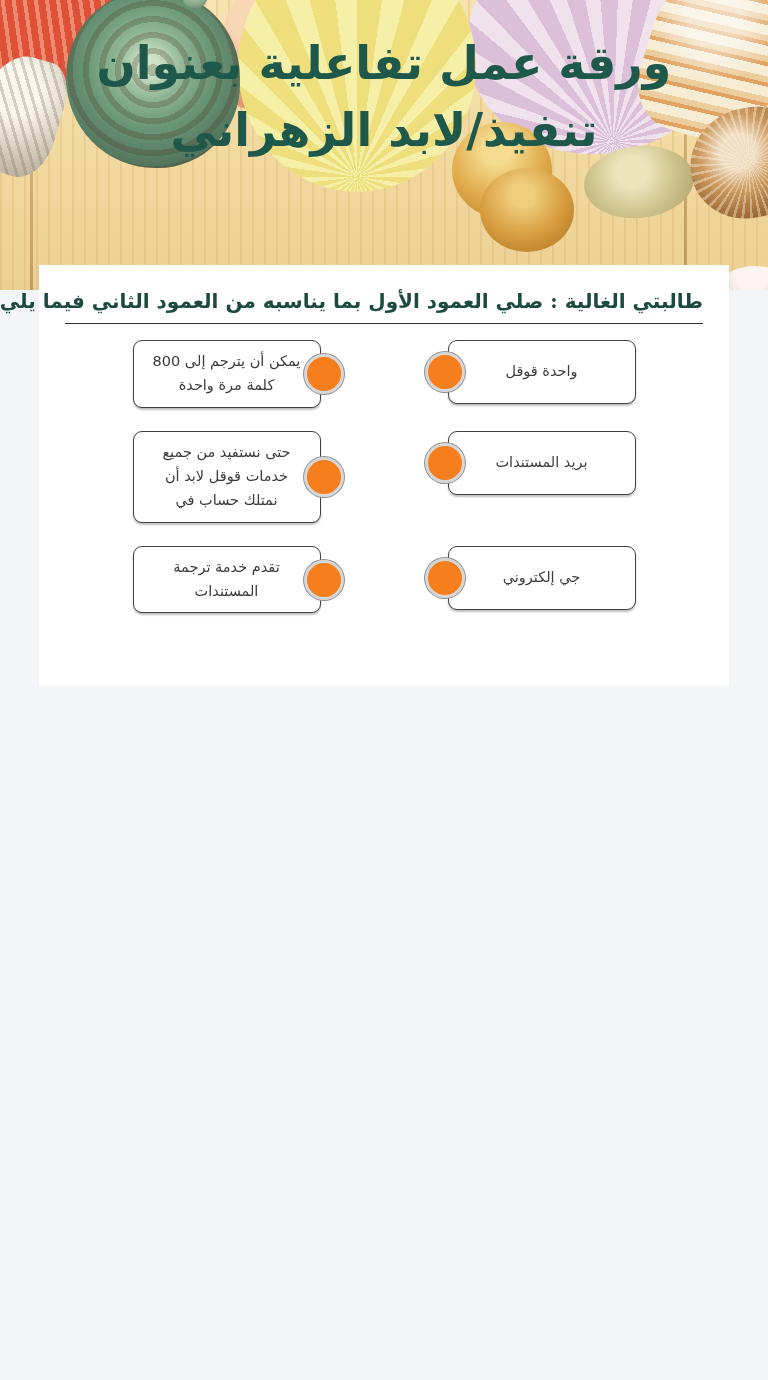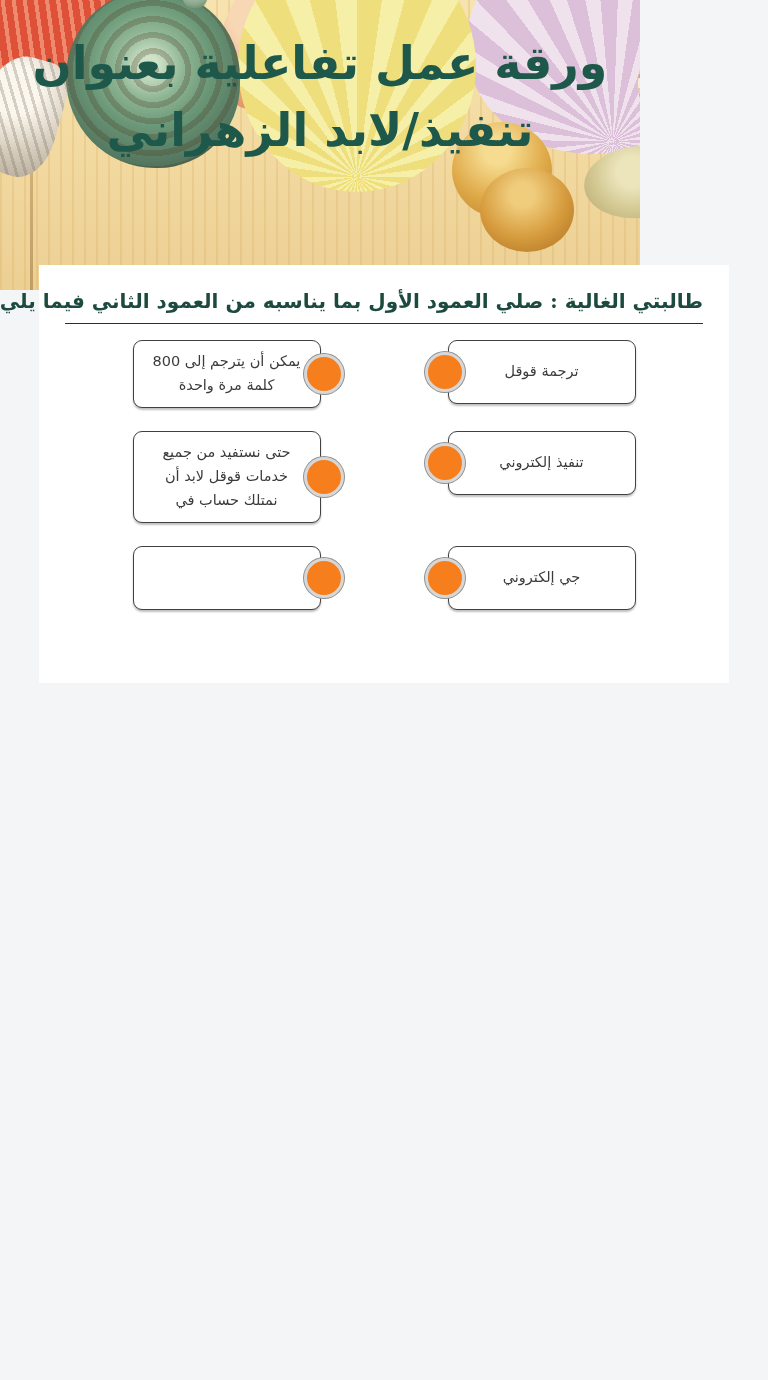--- a/index.html
+++ b/index.html
@@ -7,21 +7,21 @@
   body {
     height:1380px;
     background:#f4f5f7;
     font-family:"DejaVu Sans","Liberation Sans",sans-serif;
     overflow:hidden;
   }
 
   
   .header {
     position:relative;
-    width:640px; height:290px;
+    width:768px; height:290px;
     overflow:hidden;
     background-image:
       repeating-linear-gradient(90deg, rgba(214,173,98,0.28) 0 2px, rgba(0,0,0,0) 2px 12px),
       linear-gradient(180deg,#f6e3b0 0%, #f2d9a0 55%, #eccf93 100%);
     background-color:#efd49c;
   }
   .seam { position:absolute; top:0; bottom:0; width:3px;
           background:linear-gradient(180deg, rgba(150,105,50,.18), rgba(139,95,42,.45)); }
   .shell { position:absolute; }
   .shell-red { left:-30px; top:-48px; width:205px; height:132px; transform:rotate(-14deg);
@@ -166,37 +166,38 @@
     <div class="match">
 
 
       <div class="match-row">
         <div class="match-box">
           <span>يمكن أن يترجم إلى 800 كلمة مرة واحدة</span>
           <span class="dot dot-right"></span>
         </div>
         <div class="match-box">
           <span class="dot dot-left"></span>
-          <span>ترجمة قوقل</span>
+          <span>واحدة قوقل</span>
         </div>
       </div>
 
       <div class="match-row">
         <div class="match-box">
           <span>حتى نستفيد من جميع خدمات قوقل لابد أن نمتلك حساب في</span>
           <span class="dot dot-right"></span>
         </div>
         <div class="match-box">
           <span class="dot dot-left"></span>
-          <span>تنفيذ إلكتروني</span>
+          <span>بريد المستندات</span>
         </div>
       </div>
 
       <div class="match-row">
         <div class="match-box">
+          <span>تقدم خدمة ترجمة المستندات</span>
           <span class="dot dot-right"></span>
         </div>
         <div class="match-box">
           <span class="dot dot-left"></span>
           <span>جي إلكتروني</span>
         </div>
       </div>
 
     </div>
   </main>

